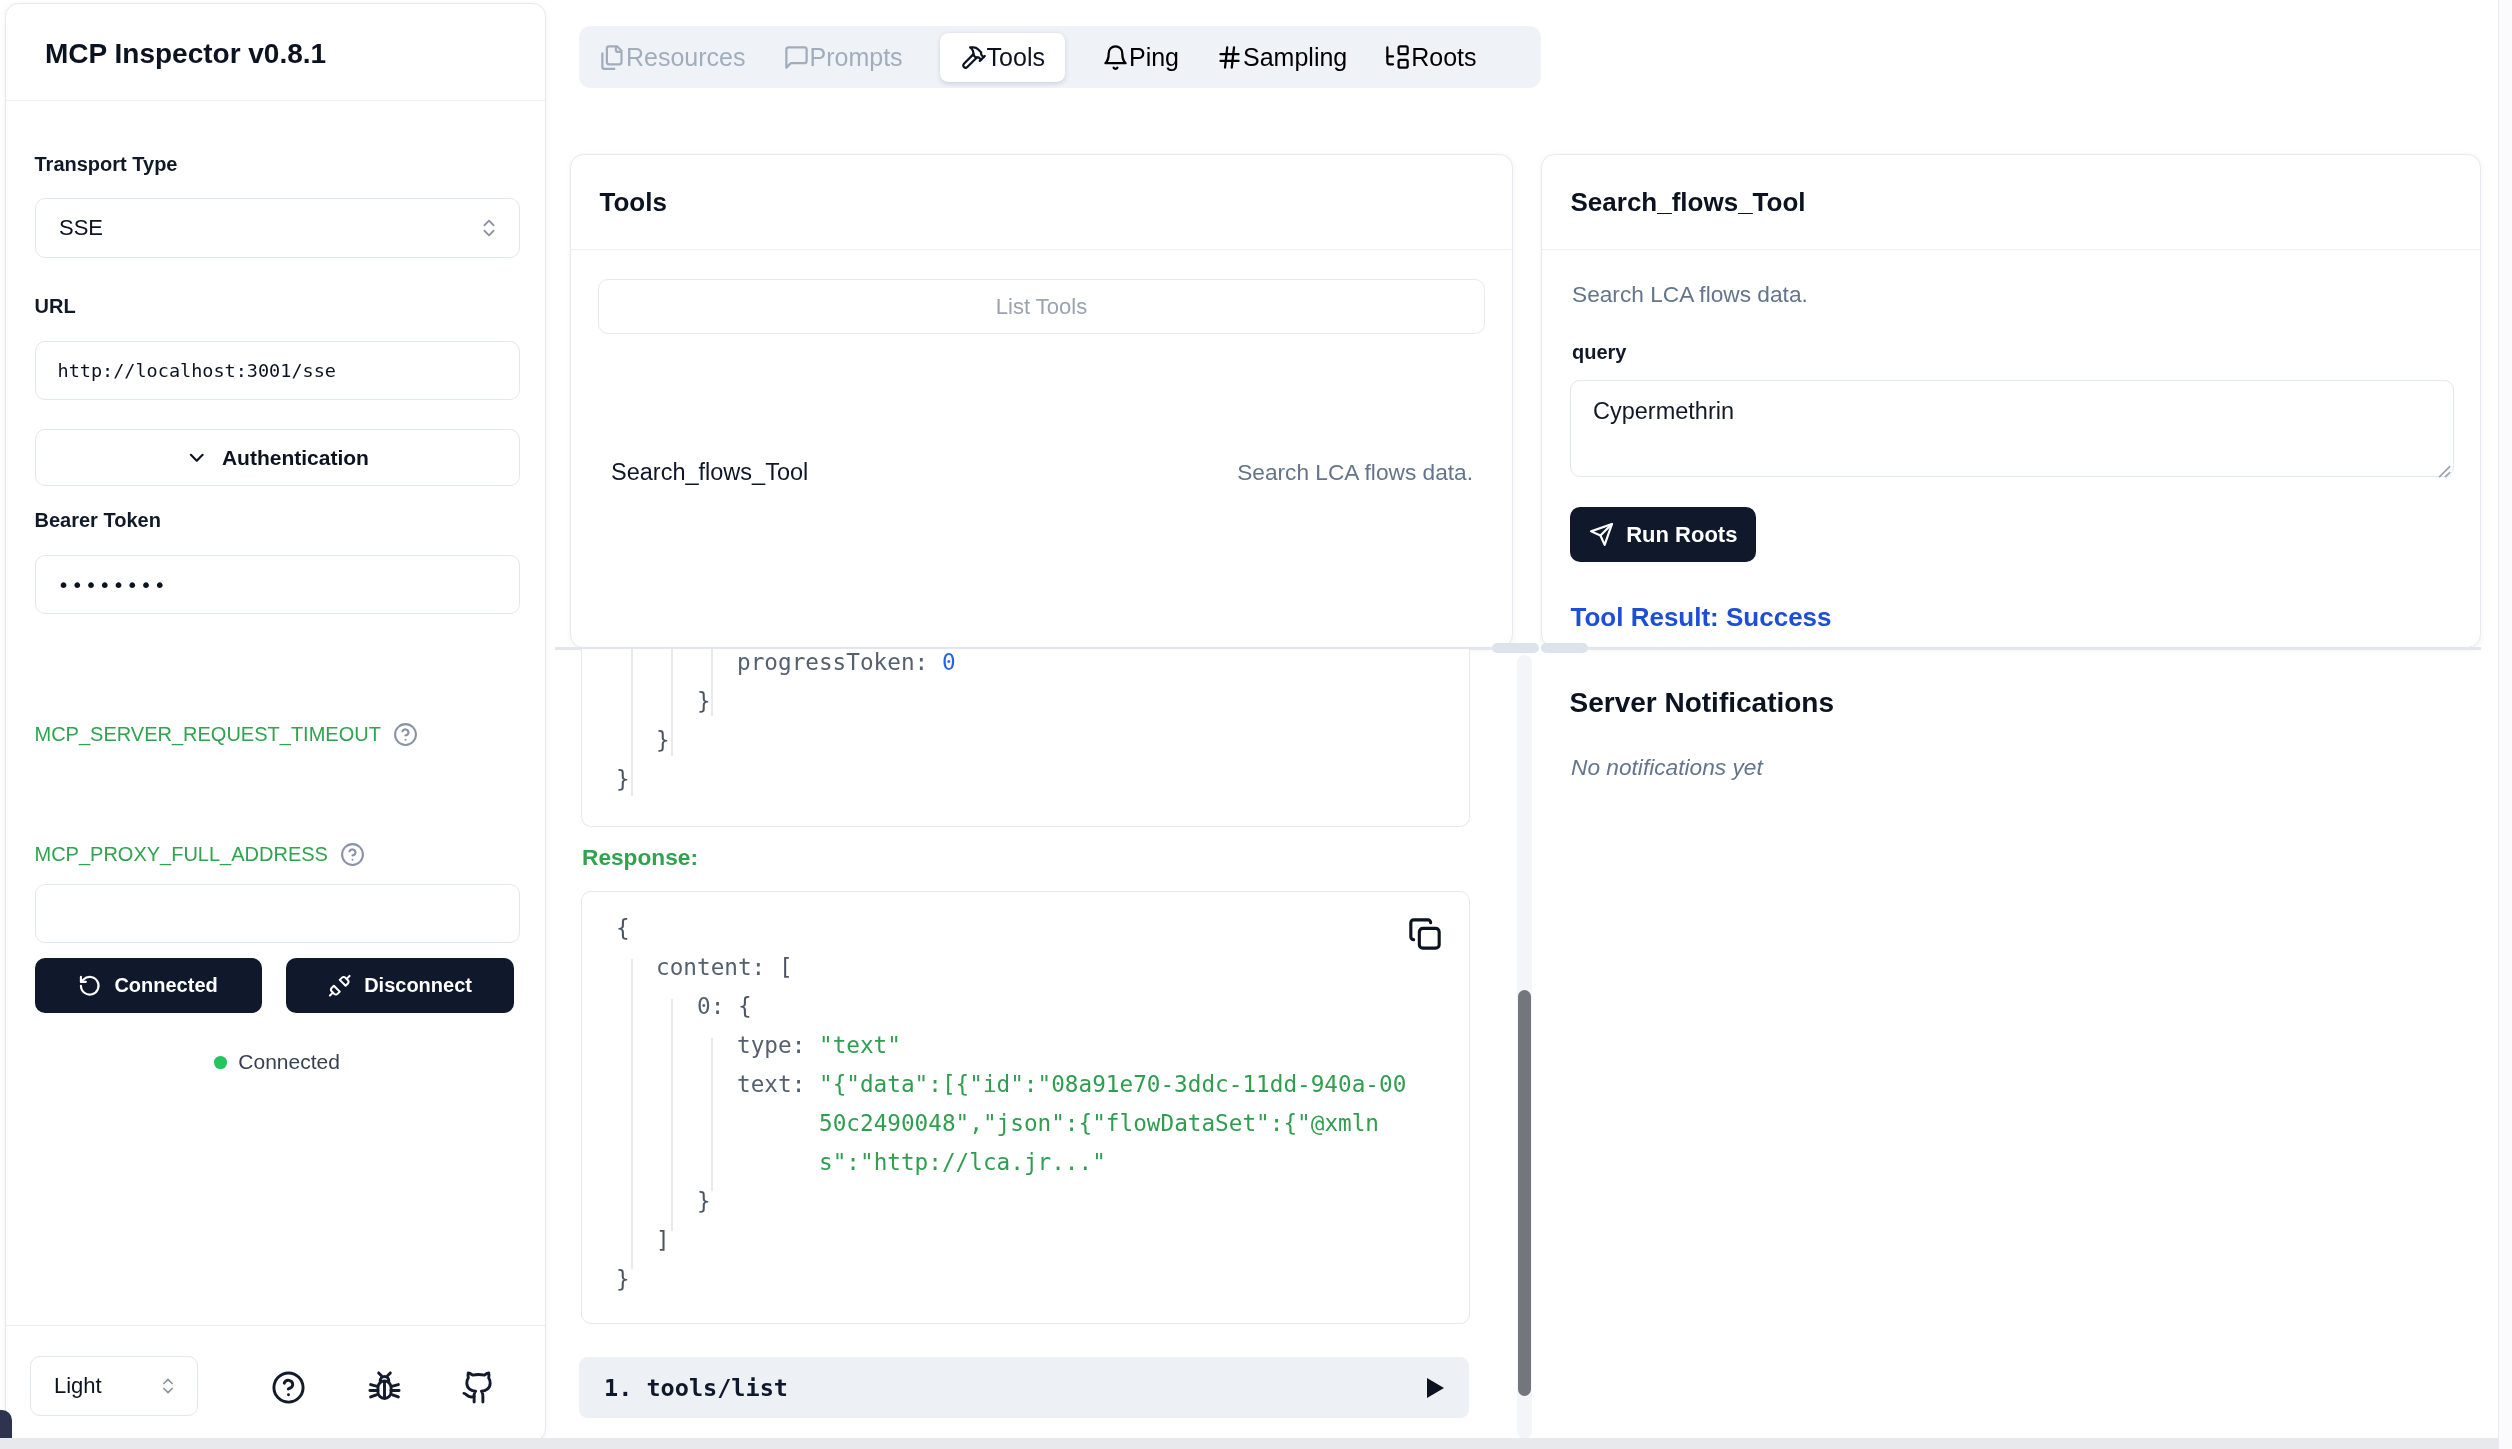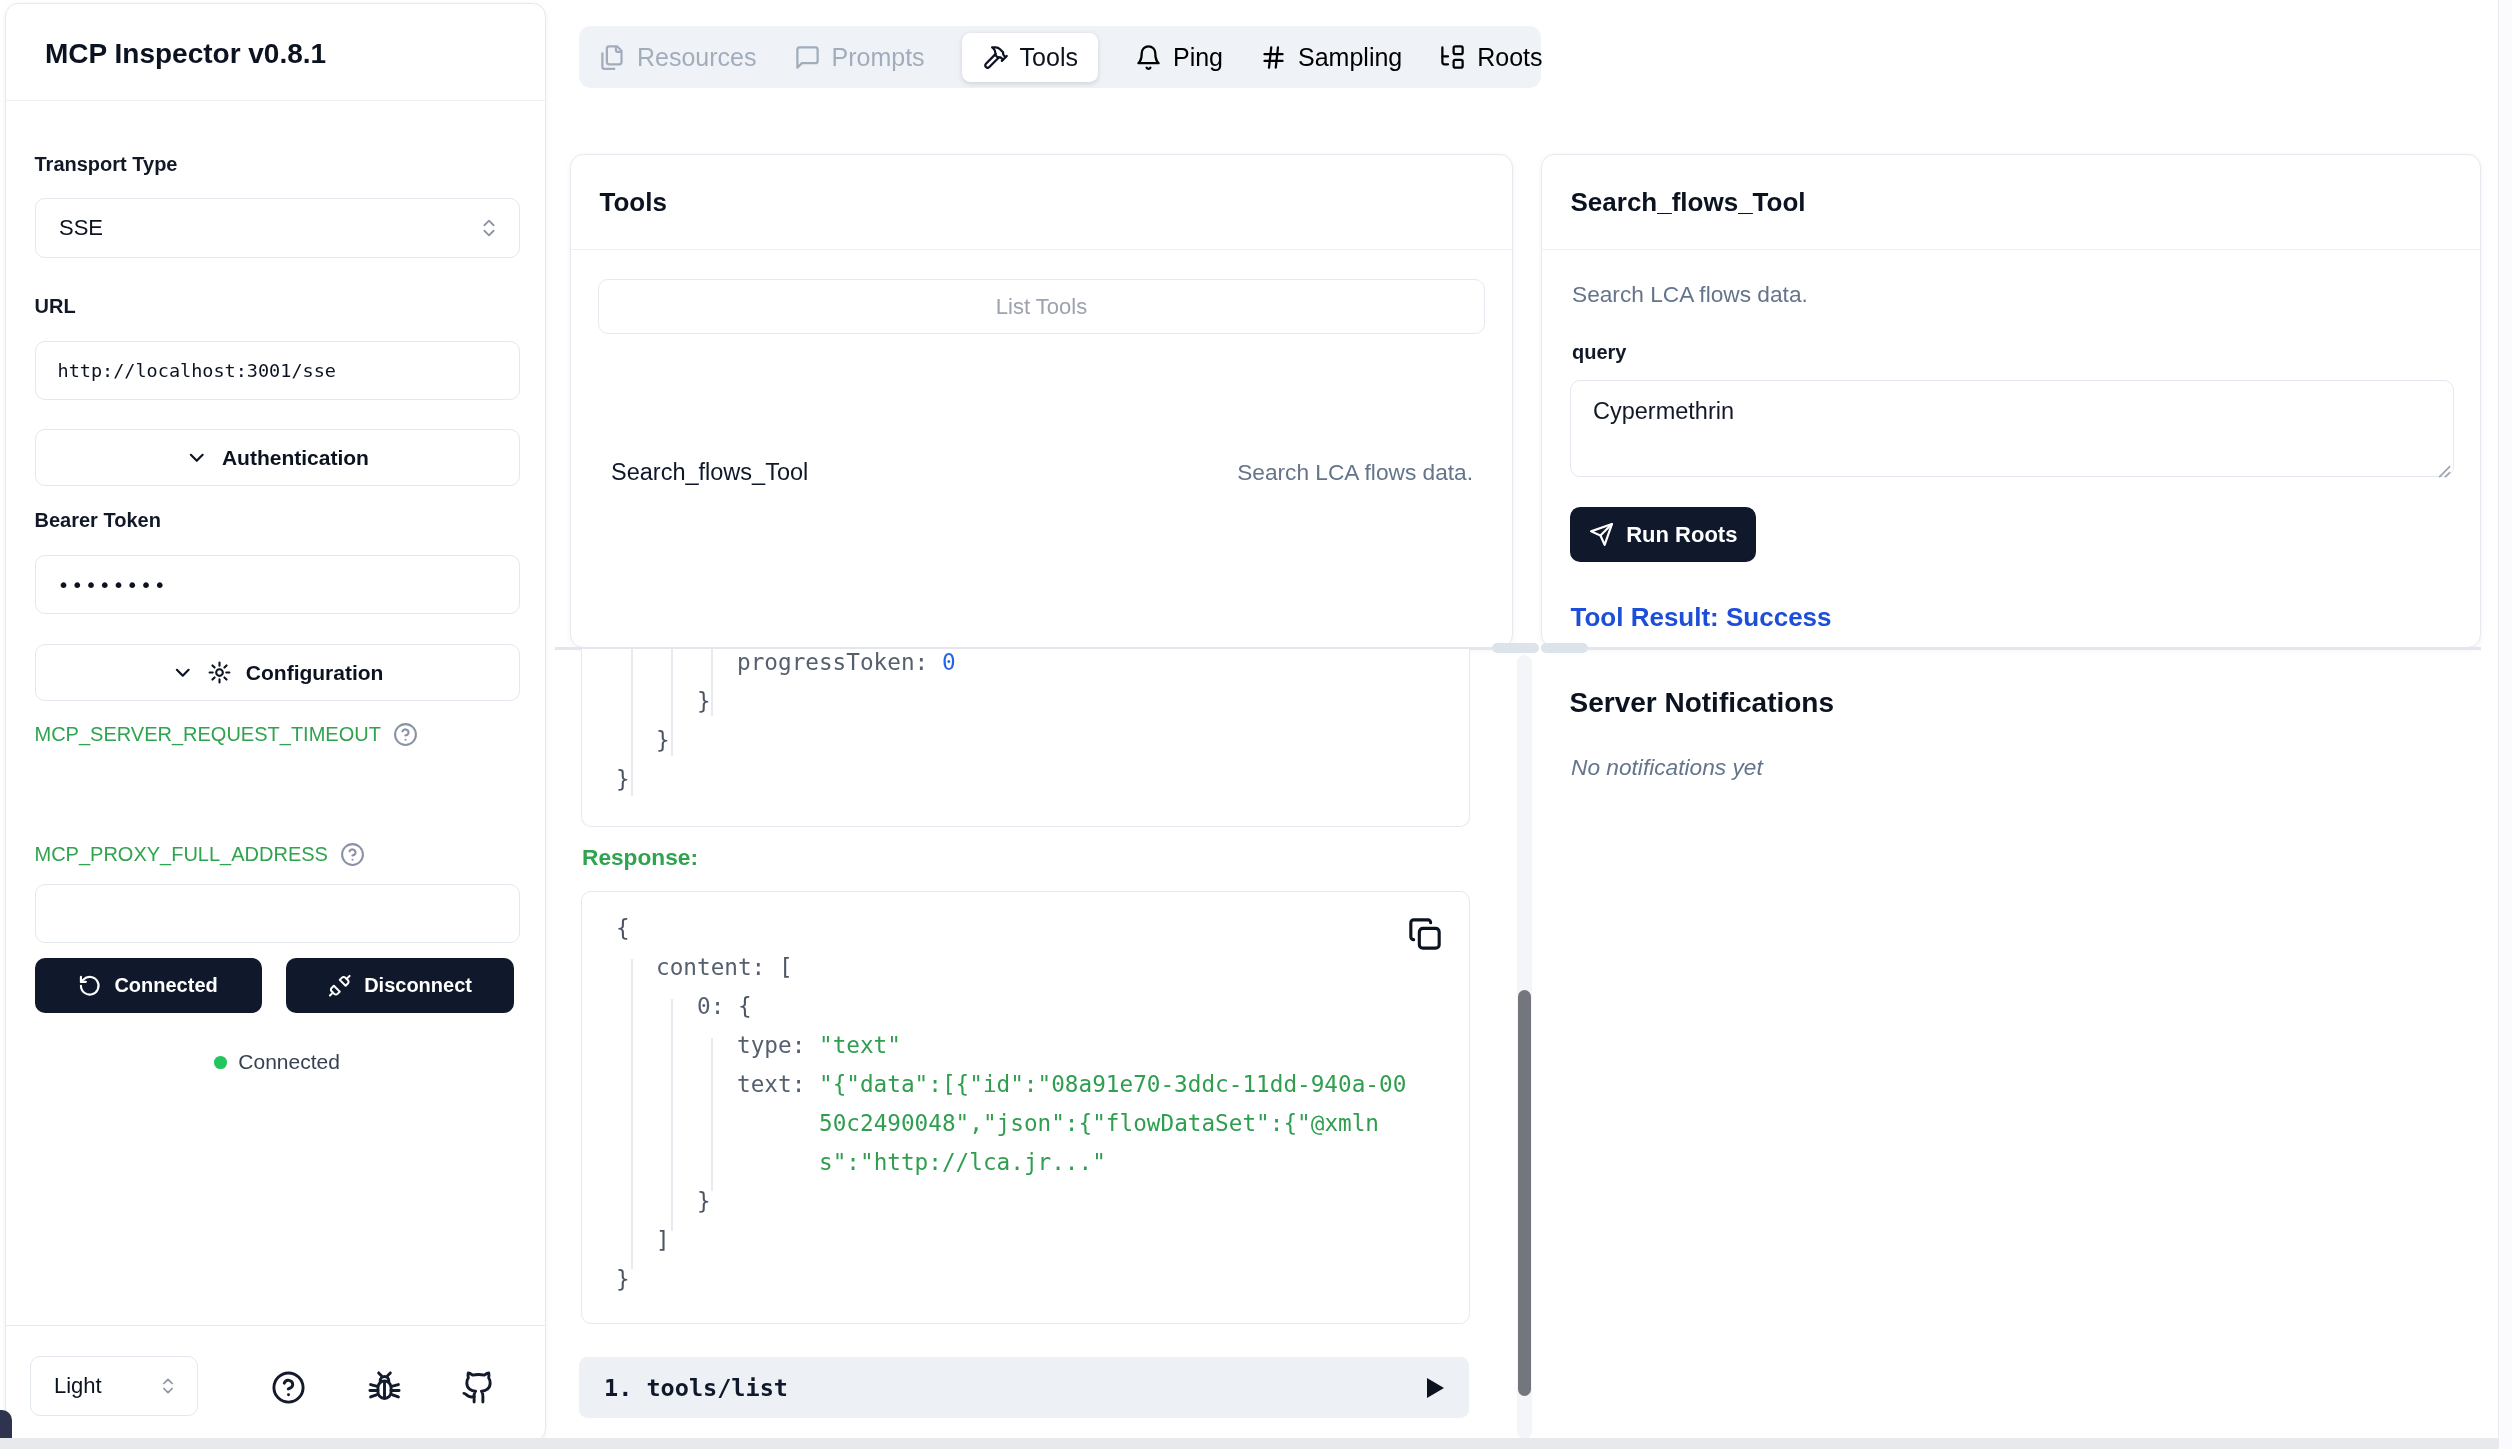--- a/index.html
+++ b/index.html
@@ -25,21 +25,21 @@
     justify-content:center;gap:12.6px;font-size:20px;font-weight:600;cursor:pointer;}
   .status-row{display:flex;align-items:center;justify-content:center;gap:11.7px;font-size:21px;color:#374151;}
   .dot{width:12.6px;height:12.6px;border-radius:50%;background:#22c55e;}
   .sb-footer{position:absolute;left:0;right:0;top:1321px;height:114px;border-top:1.7px solid #e8ebf0;}
   .icon-btn{position:absolute;width:44px;height:44px;display:flex;align-items:center;justify-content:center;
     background:none;border:none;cursor:pointer;color:#121a2b;}
 
   
   .tabbar{position:absolute;left:579px;top:26px;width:962px;height:62px;background:#eff3f8;
     border-radius:11.7px;display:flex;align-items:center;padding:0 20px;gap:37px;box-sizing:border-box;}
-  .tab{display:flex;align-items:center;gap:11px;font-size:25px;font-weight:500;cursor:pointer;white-space:nowrap;}
+  .tab{display:flex;align-items:center;font-size:25px;font-weight:500;cursor:pointer;white-space:nowrap;}
   .tab.muted{color:#a2adbc;}
   .tab.normal{color:#000000;}
   .tab.active{background:#fff;color:#0b1220;padding:10px 20px;border-radius:8.4px;
     box-shadow:0 1.7px 5px rgba(15,23,42,.14);}
 
   
   .card{position:absolute;background:#fff;border:1.7px solid #e6e9ef;border-radius:13.4px;
     box-shadow:0 1.7px 6.7px rgba(15,23,42,.05);box-sizing:border-box;}
   .card-header{position:absolute;left:0;right:0;top:0;height:94px;border-bottom:1.7px solid #edf0f4;
     display:flex;align-items:center;padding:0 28.5px;font-size:26px;font-weight:600;color:#0b1220;}
@@ -122,34 +122,20 @@
           </svg>
       </span>
       <span>Authentication</span>
     </div>
 
     <div class="sb-el sb-label" style="top:489px;">Bearer Token</div>
     <div class="sb-el" style="top:535px;height:59px;">
       <input class="input" style="font-size: 20px; letter-spacing: 1.7px;" value="••••••••">
     </div>
 
-    <div class="sb-el control outline-btn" style="top:624px;height:57px;">
-      <span>
-        <svg width="23.5" height="23.5" viewBox="0 0 24 24" fill="none" stroke="#0b1220" stroke-width="2.2" stroke-linecap="round" stroke-linejoin="round">
-            <path d="m6 9 6 6 6-6"></path>
-          </svg>
-      </span>
-      <span>
-        <svg width="25" height="25" viewBox="0 0 24 24" fill="none" stroke="#0b1220" stroke-width="2" stroke-linecap="round">
-            <circle cx="12" cy="12" r="3.2"></circle>
-            <path d="M12 2.5v3M12 18.5v3M2.5 12h3M18.5 12h3M5.2 5.2l2.1 2.1M16.7 16.7l2.1 2.1M18.8 5.2l-2.1 2.1M7.3 16.7l-2.1 2.1"></path>
-          </svg>
-      </span>
-      <span>Configuration</span>
-    </div>
 
     <div class="sb-el env-label" style="top:700px;">
       <span>MCP_SERVER_REQUEST_TIMEOUT</span>
       <span class="icon-btn" style="position:static;width:28.5px;height:28.5px;">
         <svg width="25" height="25" viewBox="0 0 24 24" fill="none" stroke="#8a93a6" stroke-width="2" stroke-linecap="round">
             <circle cx="12" cy="12" r="10"></circle>
             <path d="M9.1 9a3 3 0 0 1 5.8 1c0 2-3 3-3 3"></path>
             <path d="M12 17h.01"></path>
           </svg>
       </span>

